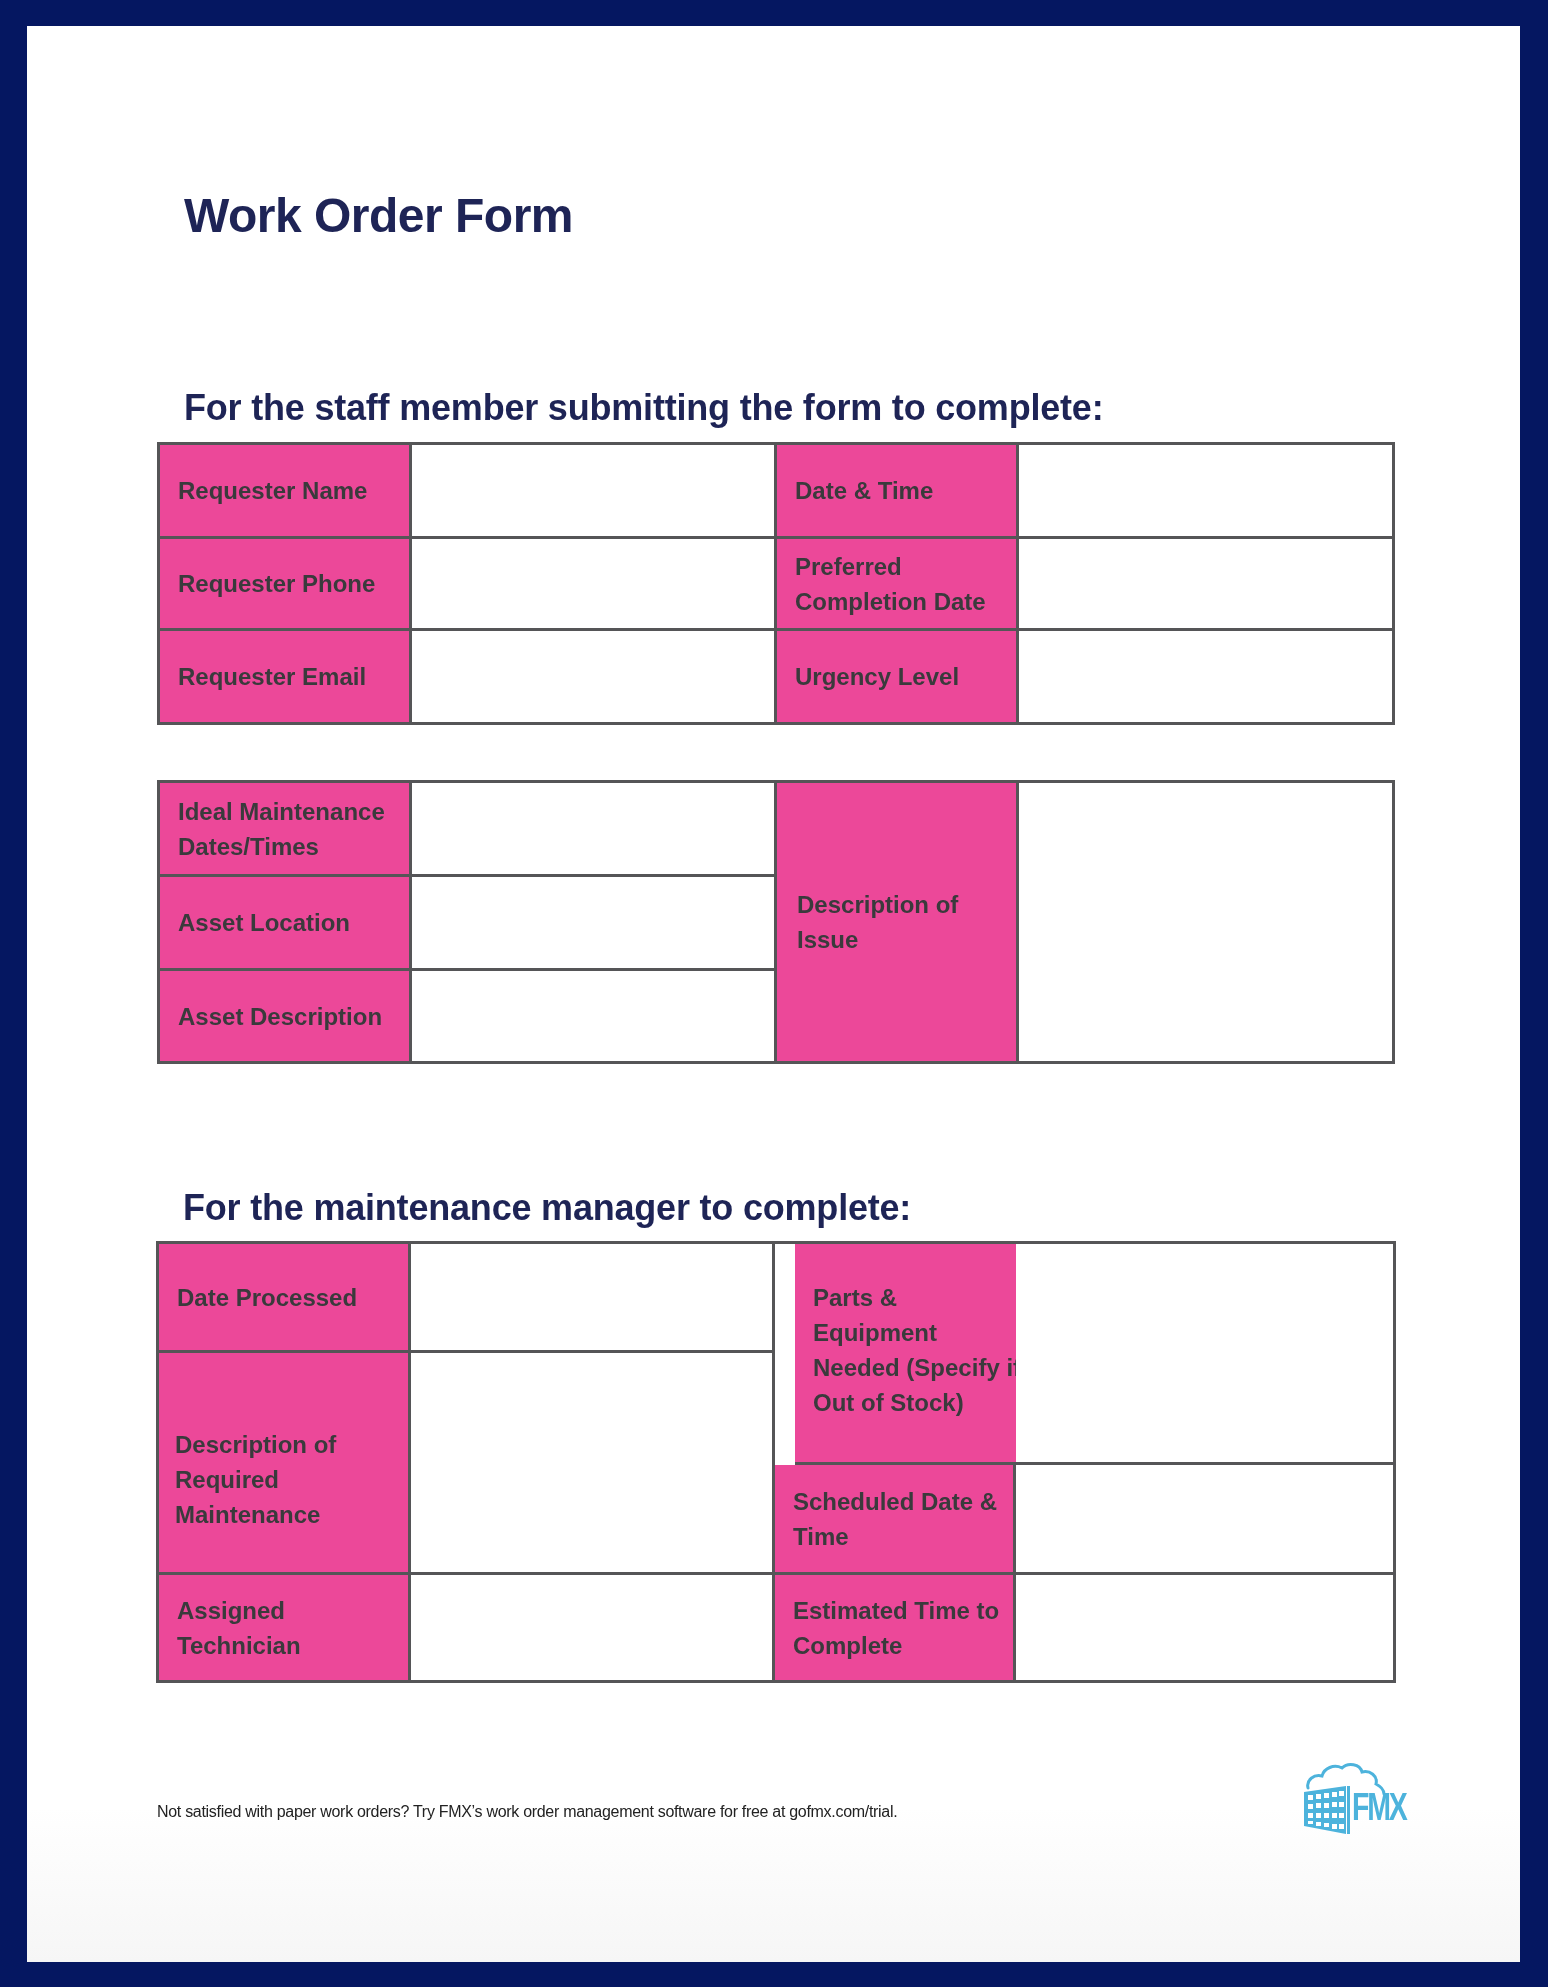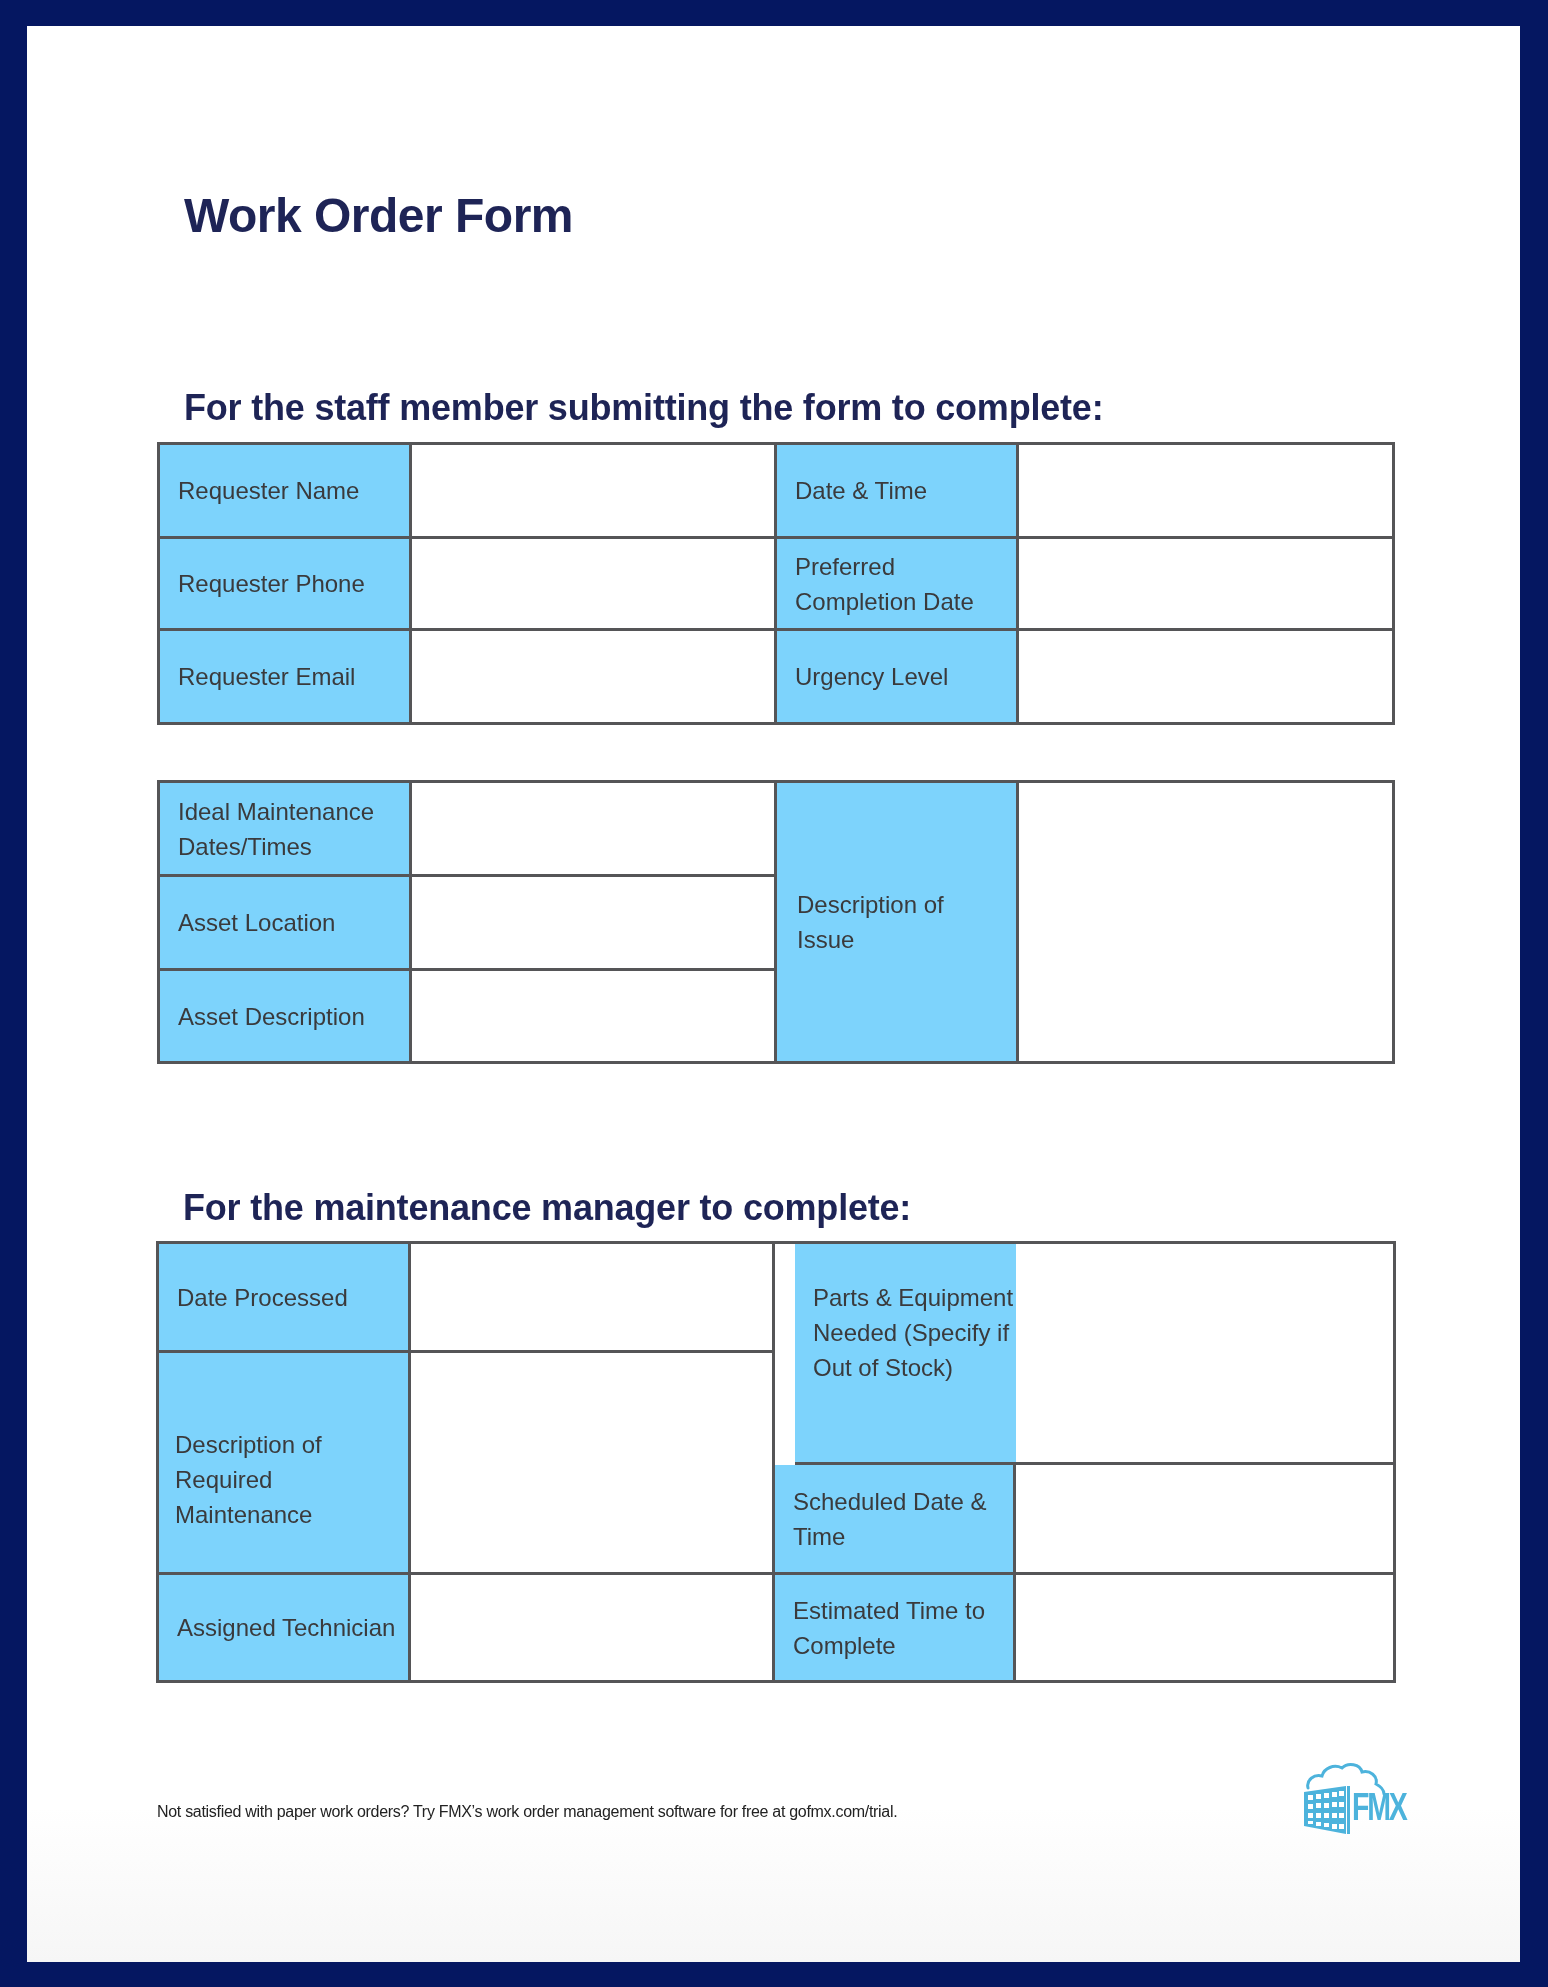--- a/index.html
+++ b/index.html
@@ -33,21 +33,21 @@
   }
   .cell {
     position: absolute;
     box-sizing: border-box;
     border-right: 3px solid #555557;
     border-bottom: 3px solid #555557;
     display: flex; align-items: center;
     padding-left: 18px; padding-right: 10px;
     font-size: 24px; color: #3a3a3c; line-height: 35px;
   }
-  .cell.label { background: #7dd3fc; }
+  .cell.label { background: #ec4899; font-weight: bold; }
   .cell.value { background: #ffffff; }
   .cell.no-right { border-right: none; }
   .cell.no-bottom { border-bottom: none; }
   .footer-text {
     position: absolute; left: 157px; top: 1803px;
     font-size: 16px; color: #222222; letter-spacing: -0.3px;
   }
   .logo {
     position: absolute; left: 1300px; top: 1762px; width: 104px; height: 78px;
   }

